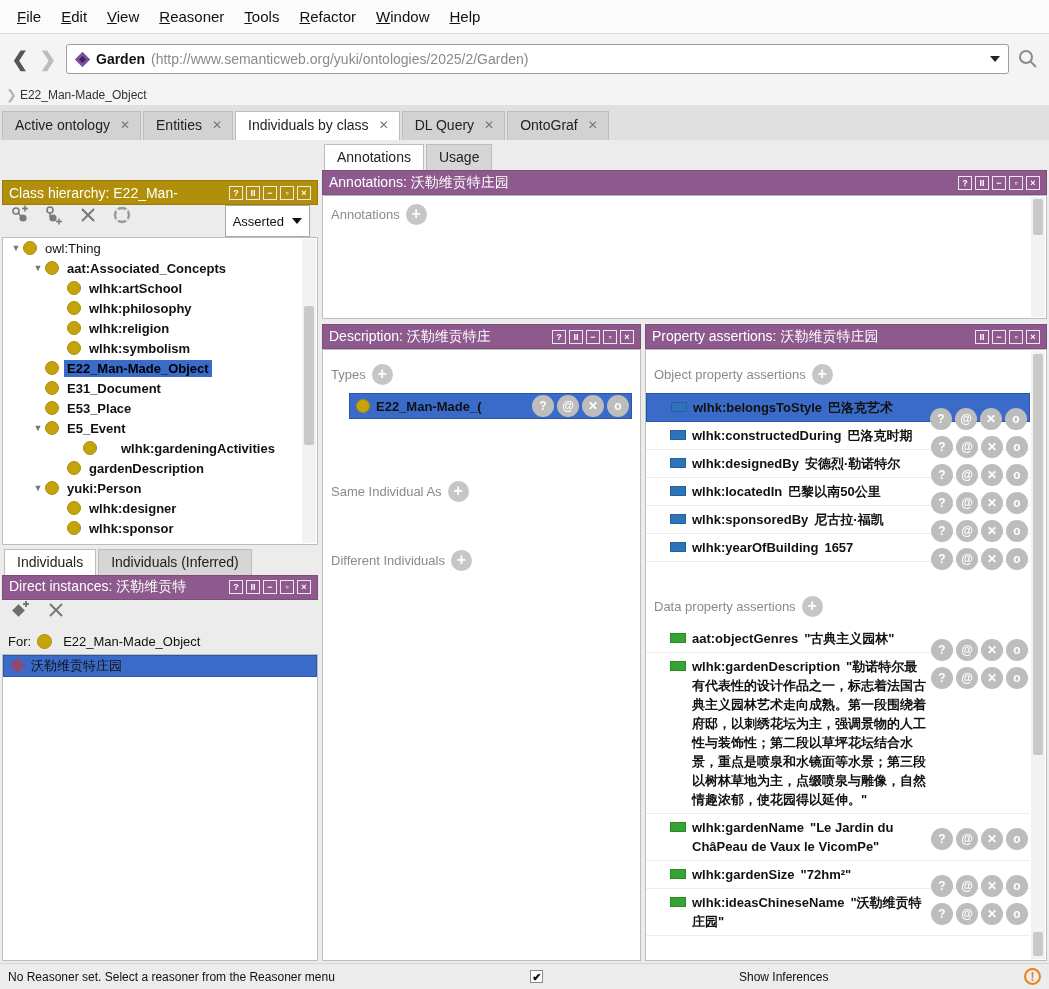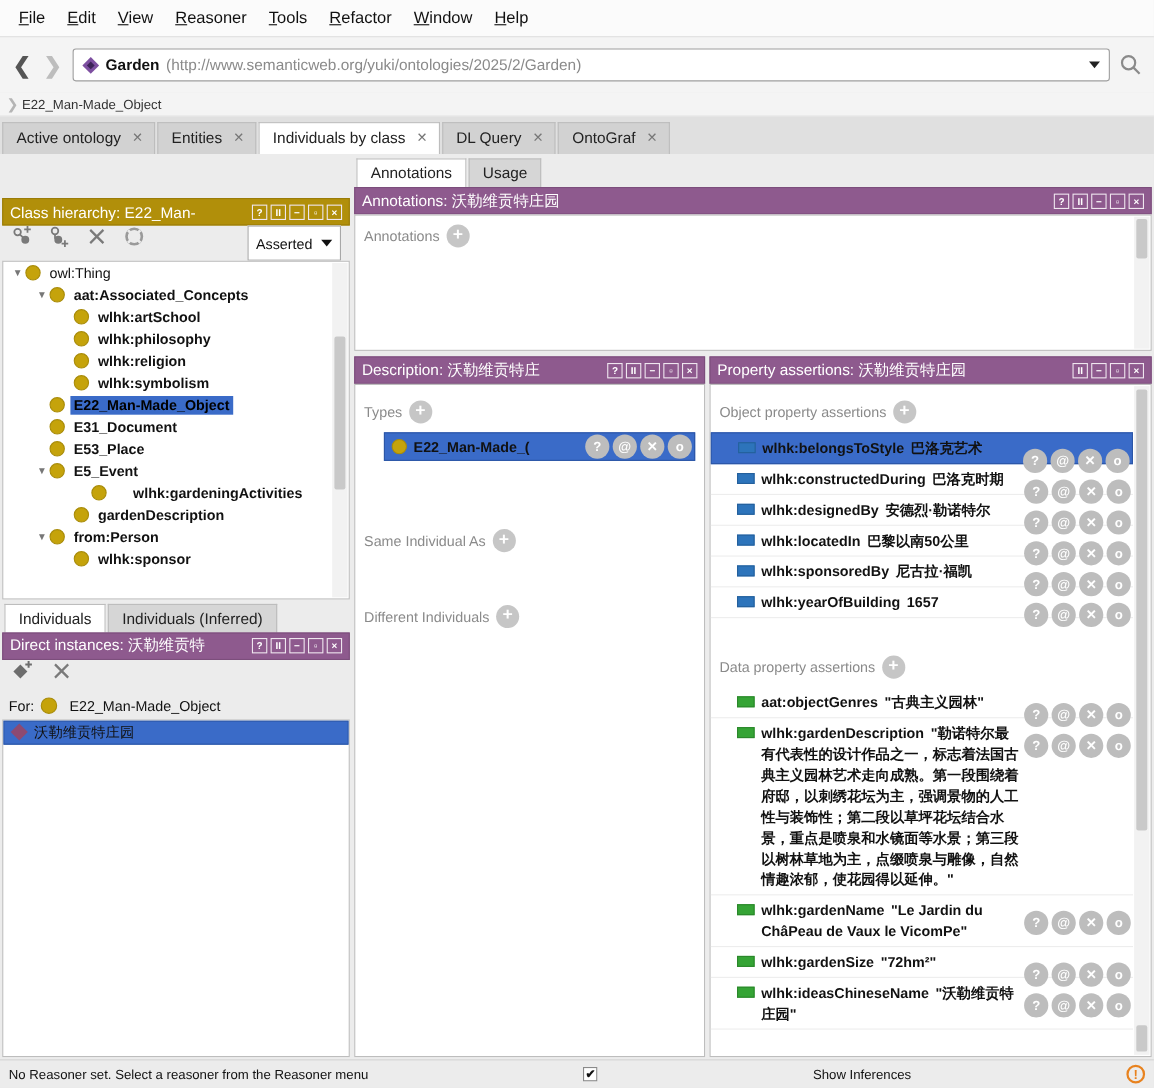--- a/index.html
+++ b/index.html
@@ -286,21 +286,26 @@
             <span class="tlabel">wlhk:gardeningActivities</span>
           </div>
           <div class="trow" style="padding-left: 50px;">
             <span class="arrow"></span>
             <span class="circle"></span>
             <span class="tlabel">gardenDescription</span>
           </div>
           <div class="trow" style="padding-left: 28px;">
             <span class="arrow">▼</span>
             <span class="circle"></span>
-            <span class="tlabel">from:Person</span>
+            <span class="tlabel">yuki:Person</span>
+          </div>
+          <div class="trow" style="padding-left: 50px;">
+            <span class="arrow"></span>
+            <span class="circle"></span>
+            <span class="tlabel">wlhk:designer</span>
           </div>
           <div class="trow" style="padding-left: 50px;">
             <span class="arrow"></span>
             <span class="circle"></span>
             <span class="tlabel">wlhk:sponsor</span>
           </div>
         </div>
 
       <div class="subtabs">
         <span class="stab active">Individuals</span>

